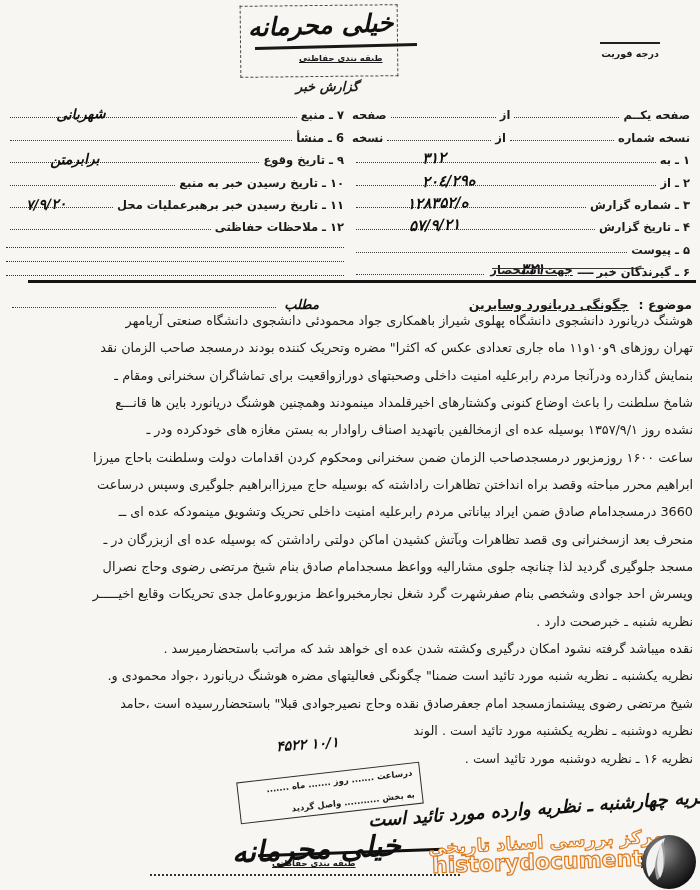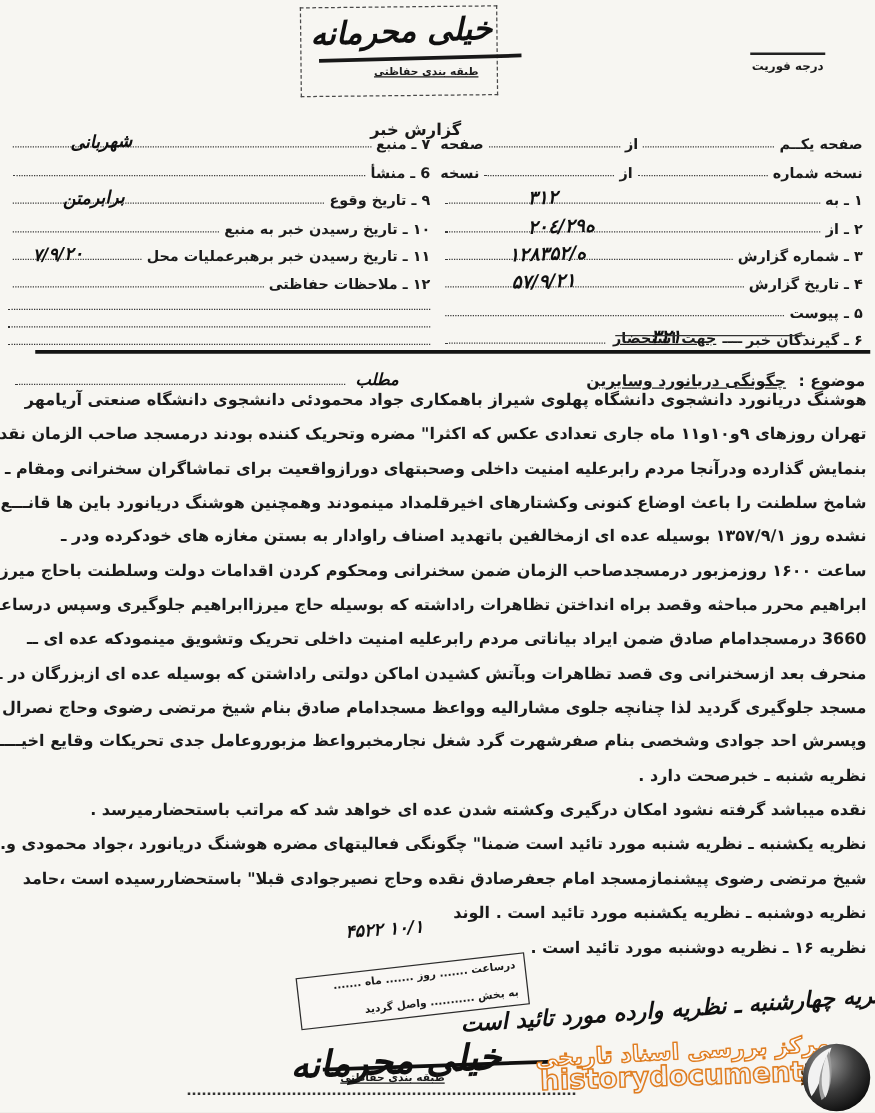--- a/index.html
+++ b/index.html
@@ -11,22 +11,22 @@
   
   .topbox{position:absolute;top:5px;left:240px;width:156px;height:70px;
     border:1.6px dashed #4a4a4a;transform:rotate(-.6deg);}
   .tophand{position:absolute;top:10px;left:248px;width:180px;
     font-size:25px;font-weight:bold;font-style:italic;letter-spacing:2px;
     white-space:nowrap;transform:rotate(-2deg);}
   .topstrike{position:absolute;top:45px;left:255px;width:162px;height:3px;
     background:#181818;transform:rotate(-1.5deg);}
   .topsub{position:absolute;top:53px;left:299px;font-size:8.5px;font-weight:bold;
     text-decoration:underline;white-space:nowrap;}
-  .formtitle{position:absolute;top:97px;left:296px;font-size:13px;font-weight:bold;
-    white-space:nowrap;}
+  .formtitle{position:absolute;top:79px;left:296px;font-size:13px;font-weight:bold;
+    white-space:nowrap;font-style:italic;}
   .urgency{position:absolute;top:42px;left:594px;width:72px;text-align:center;
     font-size:9.5px;font-weight:bold;}
   .uline{height:2px;background:#222;margin:0 6px 4px 6px;}
   
   .col{position:absolute;top:100px;font-size:11.5px;font-weight:bold;}
   .col-right{right:10px;width:338px;}
   .col-left{left:6px;width:338px;}
   .frow,.hrow{display:flex;align-items:flex-end;height:22.4px;white-space:nowrap;}
   .flabel{white-space:nowrap;}
   .leader{flex:1;border-bottom:1.4px dotted #3c3c3c;margin:0 4px 4px 4px;
@@ -46,21 +46,21 @@
   
   .mainrule{position:absolute;top:280px;left:28px;right:4px;height:3px;background:#141414;}
   .subjrow{position:absolute;top:292px;right:8px;left:8px;display:flex;
     align-items:flex-end;font-size:12.5px;font-weight:bold;height:20px;}
   .subj-label{margin-left:10px;}
   .subj-value{text-decoration:underline;margin-left:6px;}
   .subj-gap{flex:0 0 140px;}
   .subj-hand{font-size:13px;margin:0 4px;text-align:right;}
   
   .body{position:absolute;top:313px;right:7px;left:7px;}
-  .bline{height:27.35px;font-size:12.8px;font-weight:bold;white-space:nowrap;
+  .bline{height:27.35px;font-size:12.8px;font-weight:normal;white-space:nowrap;
     text-align:right;overflow:visible;}
   
   .refnum{position:absolute;top:736px;left:276px;font-size:14px;transform:rotate(-4deg);}
   .rstamp{position:absolute;top:772px;left:238px;width:184px;height:42px;
     border:1.7px solid #2c2c2c;transform:rotate(-6.5deg);
     font-size:8.5px;font-weight:bold;padding:4px 7px;box-sizing:border-box;
     display:flex;flex-direction:column;justify-content:space-between;background:rgba(250,249,245,.6);}
   .handnote{position:absolute;top:799px;left:368px;width:300px;font-size:18px;
     transform:rotate(-4deg);}
   .botstamp-big{position:absolute;top:828px;left:232px;width:340px;font-size:29px;

